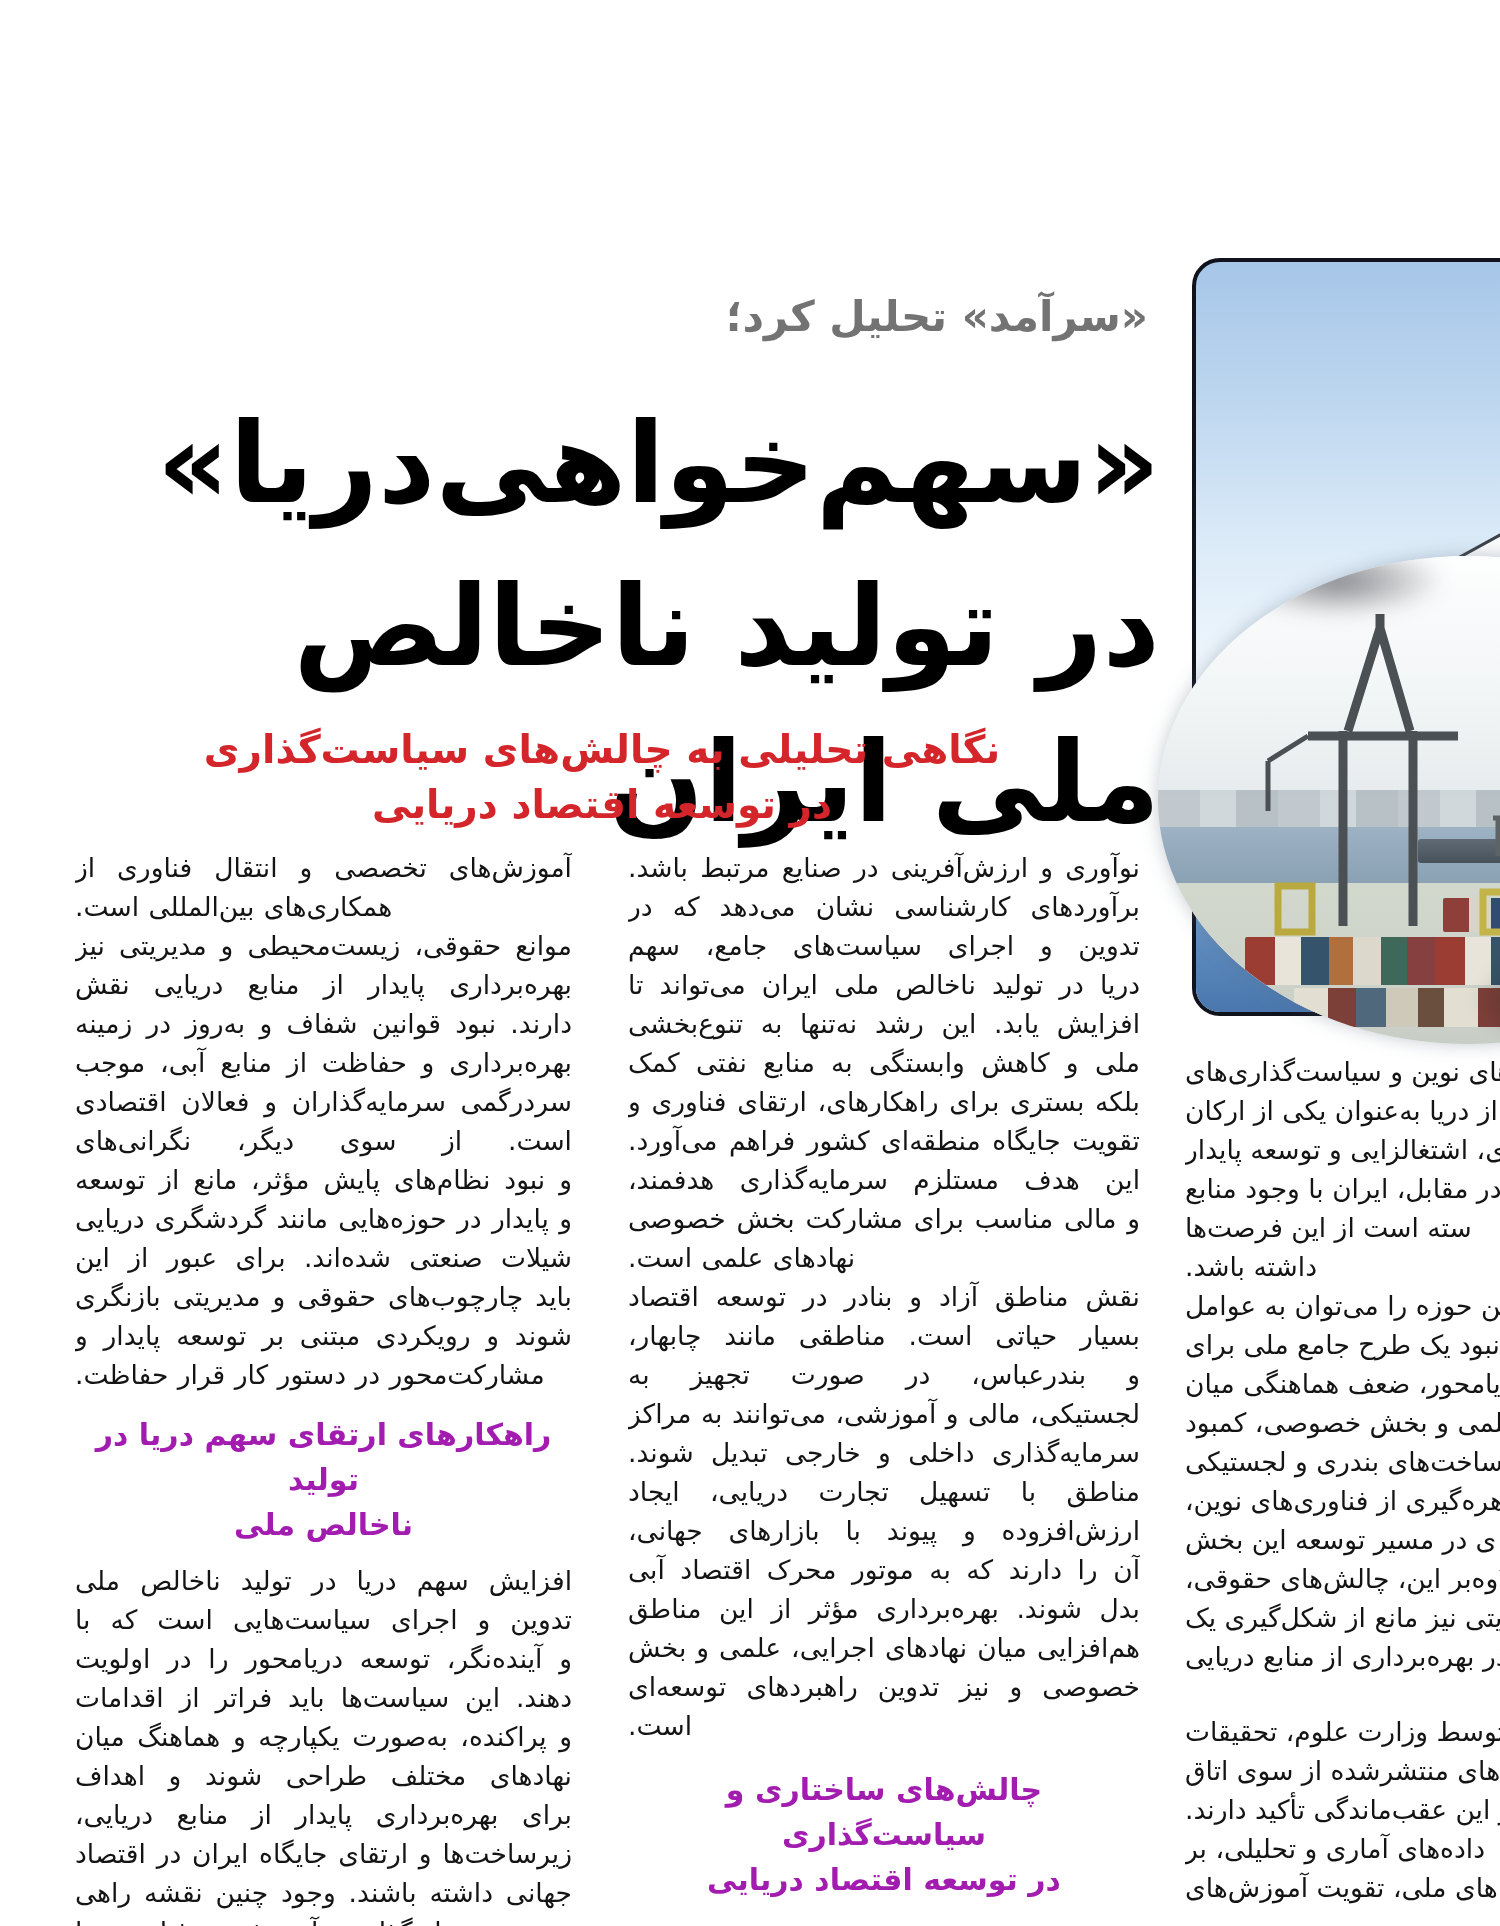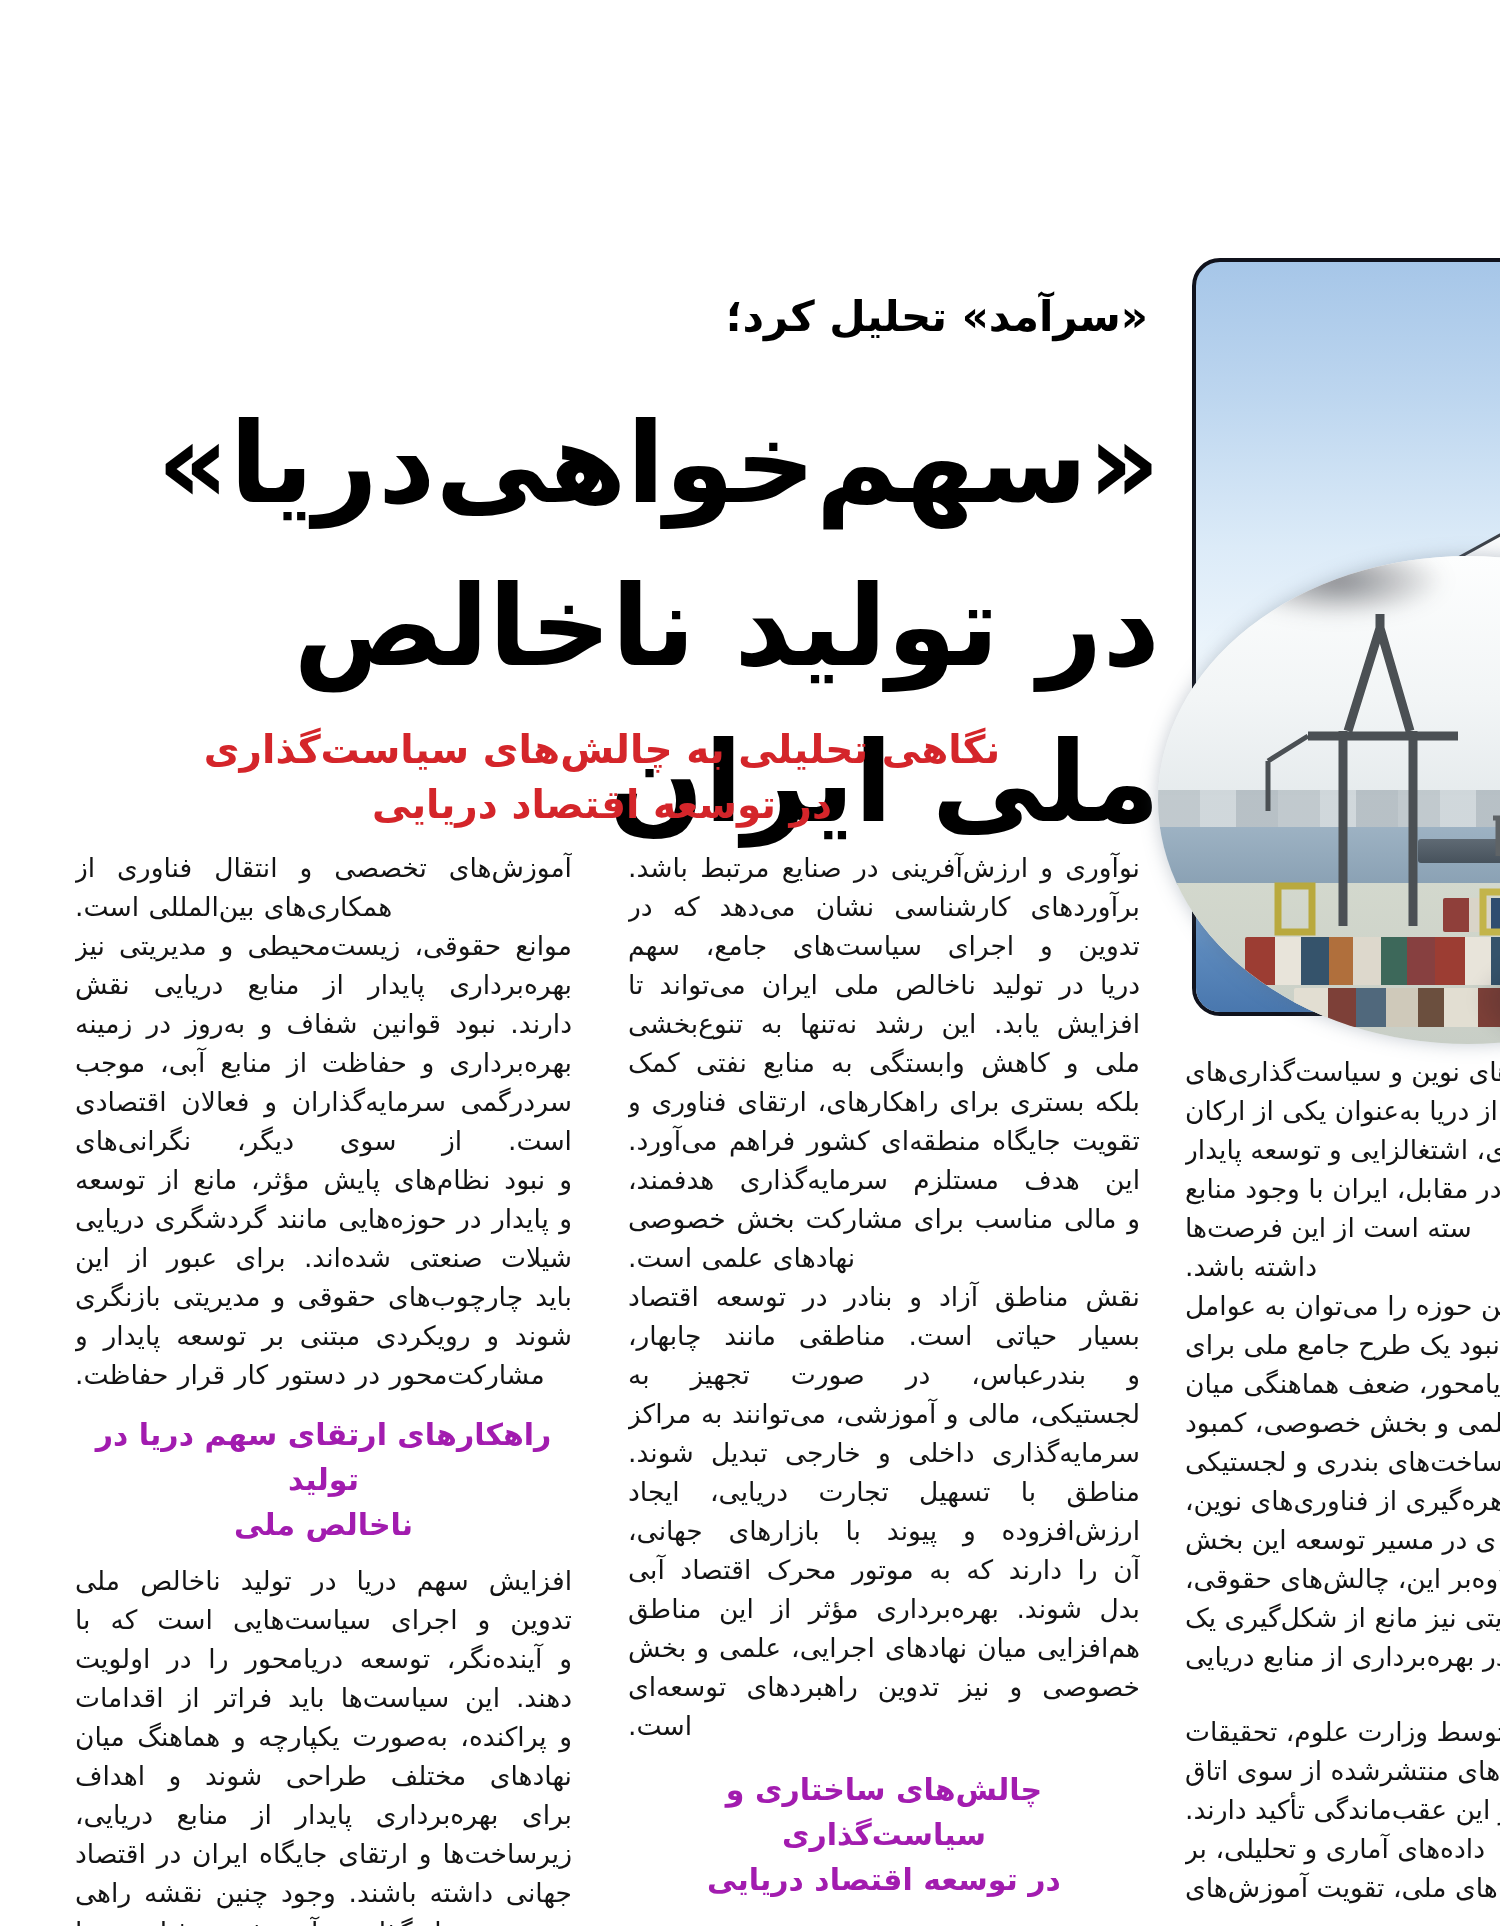--- a/index.html
+++ b/index.html
@@ -2,21 +2,21 @@
 <html lang="fa" dir="rtl"><head>
 <meta charset="utf-8">
 <style>
   html,body{margin:0;padding:0;}
   body{width:1500px;height:1926px;overflow:hidden;position:relative;background:#ffffff;
        font-family:"DejaVu Sans",sans-serif;}
   .abs{position:absolute;}
 
   
   .kicker{left:600px;top:292px;width:548px;text-align:right;direction:rtl;
-          font-size:42px;font-weight:bold;color:#000000;letter-spacing:-1px;}
+          font-size:42px;font-weight:bold;color:#737373;letter-spacing:-1px;}
   .headline{left:50px;top:378px;width:1110px;text-align:right;direction:rtl;
             font-weight:bold;color:#000;}
   .headline .h1{font-size:112px;line-height:170px;letter-spacing:-3px;}
   .headline .h2{font-size:112px;line-height:156px;letter-spacing:-3px;}
   .subhead{left:152px;top:722px;width:900px;text-align:center;direction:rtl;
            font-size:39px;font-weight:bold;line-height:55px;color:#d4252a;}
 
   
   .col{direction:rtl;color:#141414;}
   .col-left{left:75px;top:848px;width:497px;}

